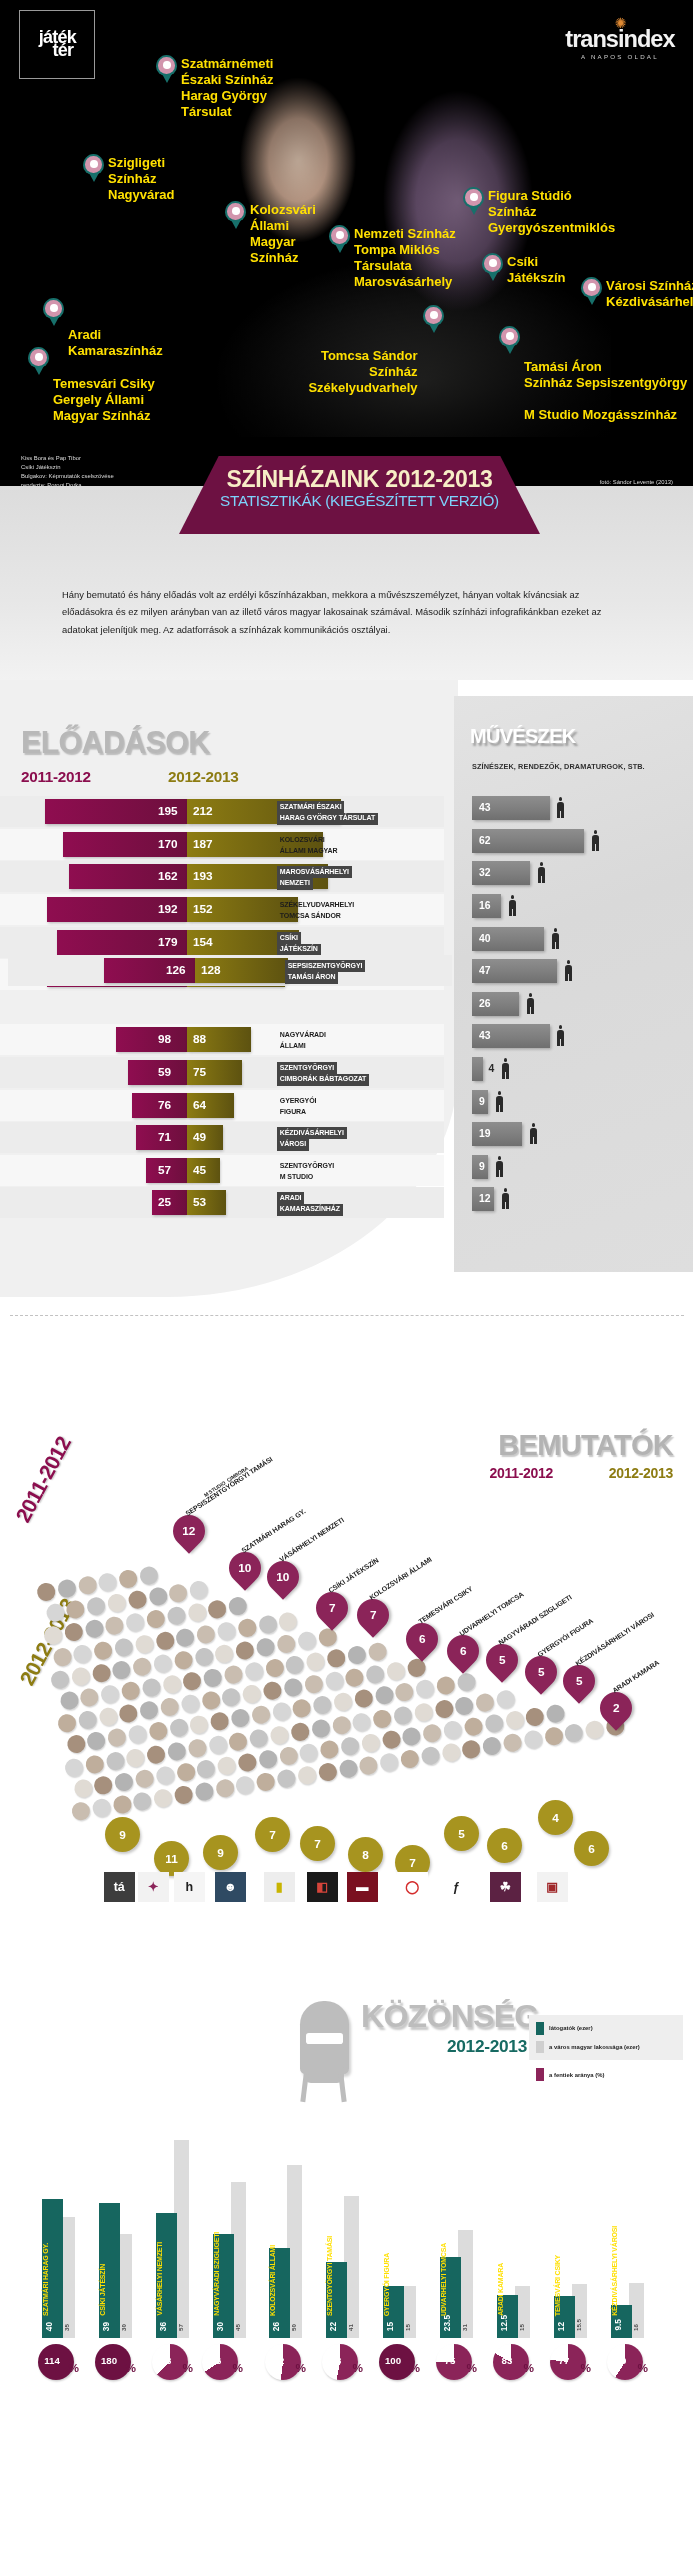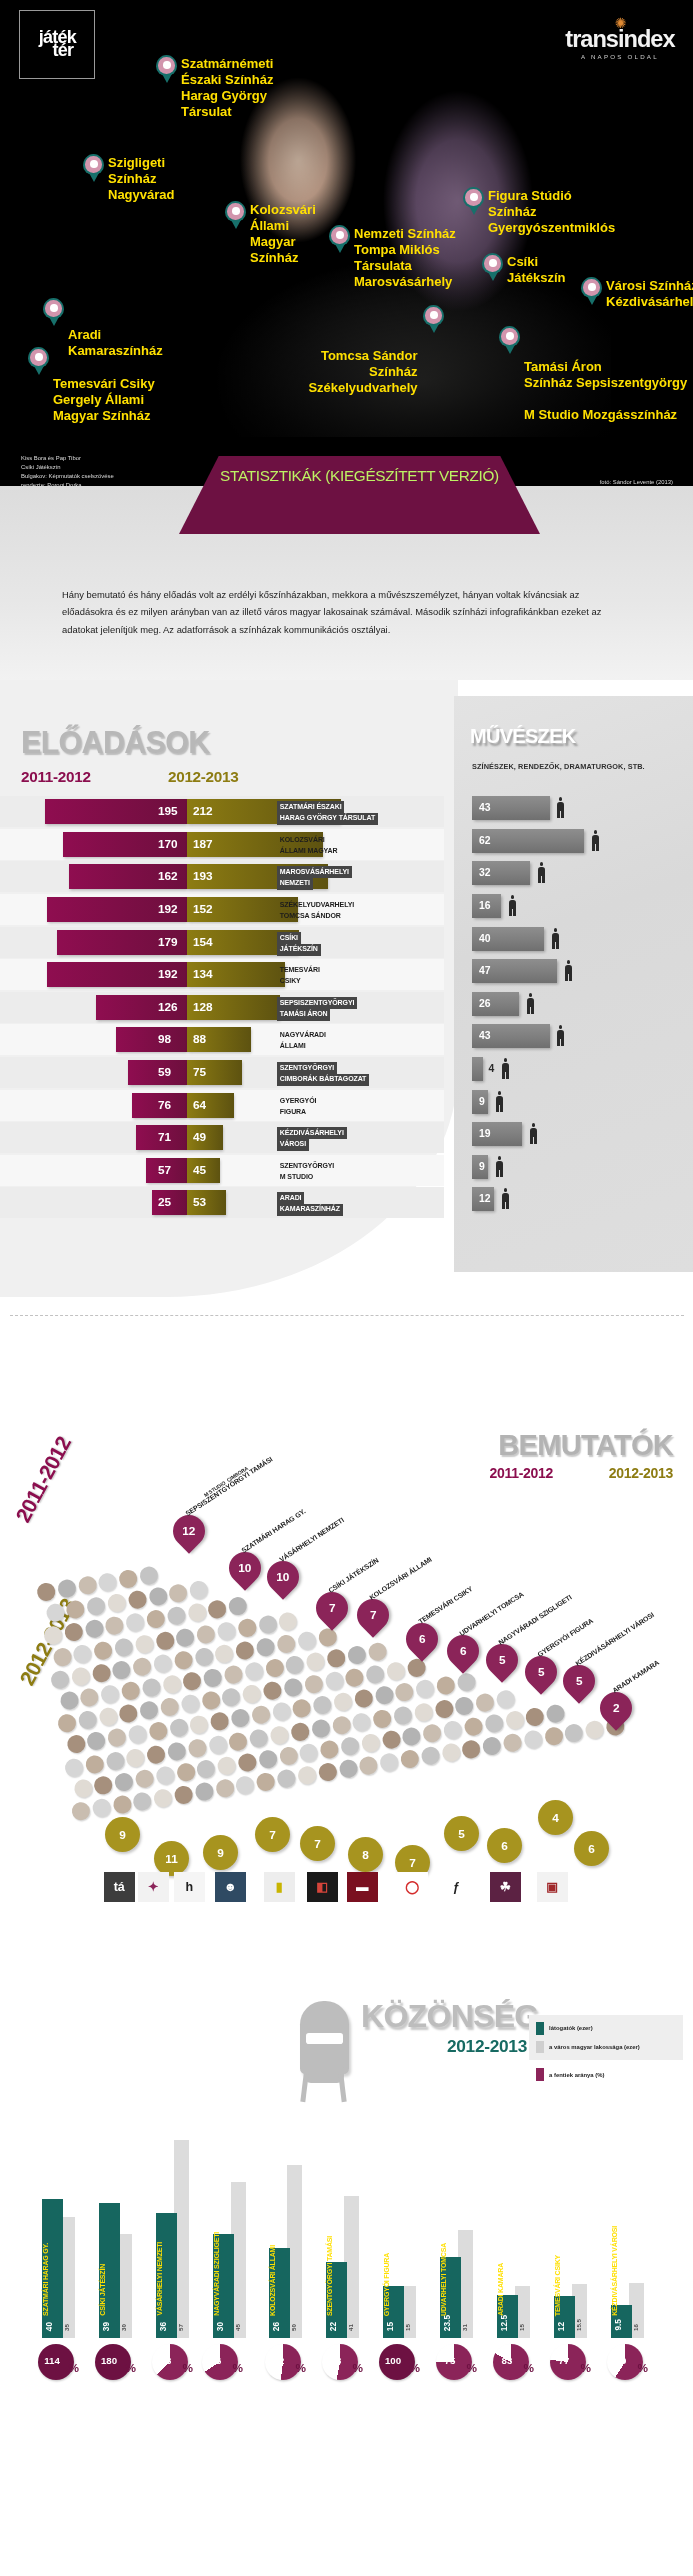--- a/index.html
+++ b/index.html
@@ -57,21 +57,21 @@
 
   .credit-left { position:absolute; left:21px; top:454px; color:#ddd; font-size:5.9px; line-height:1.5; }
   .credit-right { position:absolute; right:21px; top:479px; color:#ddd; font-size:5.9px; }
 
   .title-plaque {
     position:absolute; left:179px; top:456px; width:361px; height:78px; z-index:6;
     background:#6d1142; clip-path:polygon(11% 0%, 89% 0%, 100% 100%, 0% 100%);
     text-align:center; padding-top:11px;
   }
   .title-plaque .t1 { color:#f7edc6; font-size:23px; font-weight:bold; letter-spacing:-0.3px; line-height:1.1; }
-  .title-plaque .t2 { color:#bef264; font-size:15.3px; letter-spacing:-0.3px; line-height:1.2; }
+  .title-plaque .t2 { color:#7dd3fc; font-size:15.3px; letter-spacing:-0.3px; line-height:1.2; }
 
   
   .intro-band { position:absolute; left:0; top:486px; width:694px; height:208px; background:linear-gradient(180deg,#dcdcdc 0%,#e7e7e7 55%,#f4f4f4 100%); }
   .intro-text { position:absolute; left:62px; top:586px; width:555px; font-size:9.4px; line-height:1.85; color:#1b1b1b; font-weight:500; }
 
   
   .sec-eload { position:absolute; left:0; top:680px; width:694px; height:617px; background:#fff; }
   .eload-bg { position:absolute; left:0; top:0; width:458px; height:617px; background:#f0f0f0; border-radius:0 0 291px 0/0 0 229px 0; }
   .h-eload { position:absolute; left:21px; top:725px; font-size:30.5px; font-weight:bold; color:#b8b8b8; letter-spacing:-0.7px; text-shadow:1.4px 2.1px 1.4px rgba(0,0,0,.22); }
   .lg-2011 { position:absolute; left:21px; top:768px; font-size:15.3px; font-weight:bold; color:#8b0e4e; letter-spacing:-0.3px; }
@@ -291,20 +291,21 @@
 
   <div class="credit-left">
     Kiss Bora és Pap Tibor<br>Csíki Játékszín<br>Bulgakov: Képmutatók cselszövése<br>rendezte: Porogi Dorka
   </div>
   <div class="credit-right">fotó: Sándor Levente (2013)</div>
 </div>
 
 <div class="intro-band"></div>
 
 <div class="title-plaque">
+  <div class="t1">SZÍNHÁZAINK 2012-2013</div>
   <div class="t2">STATISZTIKÁK (KIEGÉSZÍTETT VERZIÓ)</div>
 </div>
 
 <div class="intro-text">Hány bemutató és hány előadás volt az erdélyi kőszínházakban, mekkora a művészszemélyzet, hányan voltak kíváncsiak az előadásokra és ez milyen arányban van az illető város magyar lakosainak számával. Második színházi infografikánkban ezeket az adatokat jelenítjük meg. Az adatforrások a színházak kommunikációs osztályai.</div>
 
 <div class="sec-eload">
   <div class="eload-bg"></div>
 </div>
 <div class="h-eload">ELŐADÁSOK</div>
 <div class="lg-2011">2011-2012</div>
@@ -352,21 +353,21 @@
       <div class="tname"><span>CSÍKI</span><br><span>JÁTÉKSZÍN</span></div>
     </div>
     <div class="erow alt" style="top: 959px;">
       <div class="stripe"></div>
       <div class="barL" style="left:47px;width:140px;"></div>
       <div class="barR" style="left:187px;width:98px;"></div>
       <div class="numL" style="left:158px;">192</div>
       <div class="numR" style="left:193px;">134</div>
       <div class="tname"><span>TEMESVÁRI</span><br><span>CSIKY</span></div>
     </div>
-    <div class="erow dark" style="top: 992px;">
+    <div class="erow dark" style="top: 955px; margin-left: 8px;">
       <div class="stripe"></div>
       <div class="barL" style="left:96px;width:92px;"></div>
       <div class="barR" style="left:187px;width:93px;"></div>
       <div class="numL" style="left:158px;">126</div>
       <div class="numR" style="left:193px;">128</div>
       <div class="tname"><span>SEPSISZENTGYÖRGYI</span><br><span>TAMÁSI ÁRON</span></div>
     </div>
     <div class="erow alt" style="top: 1024px;">
       <div class="stripe"></div>
       <div class="barL" style="left:116px;width:71px;"></div>

